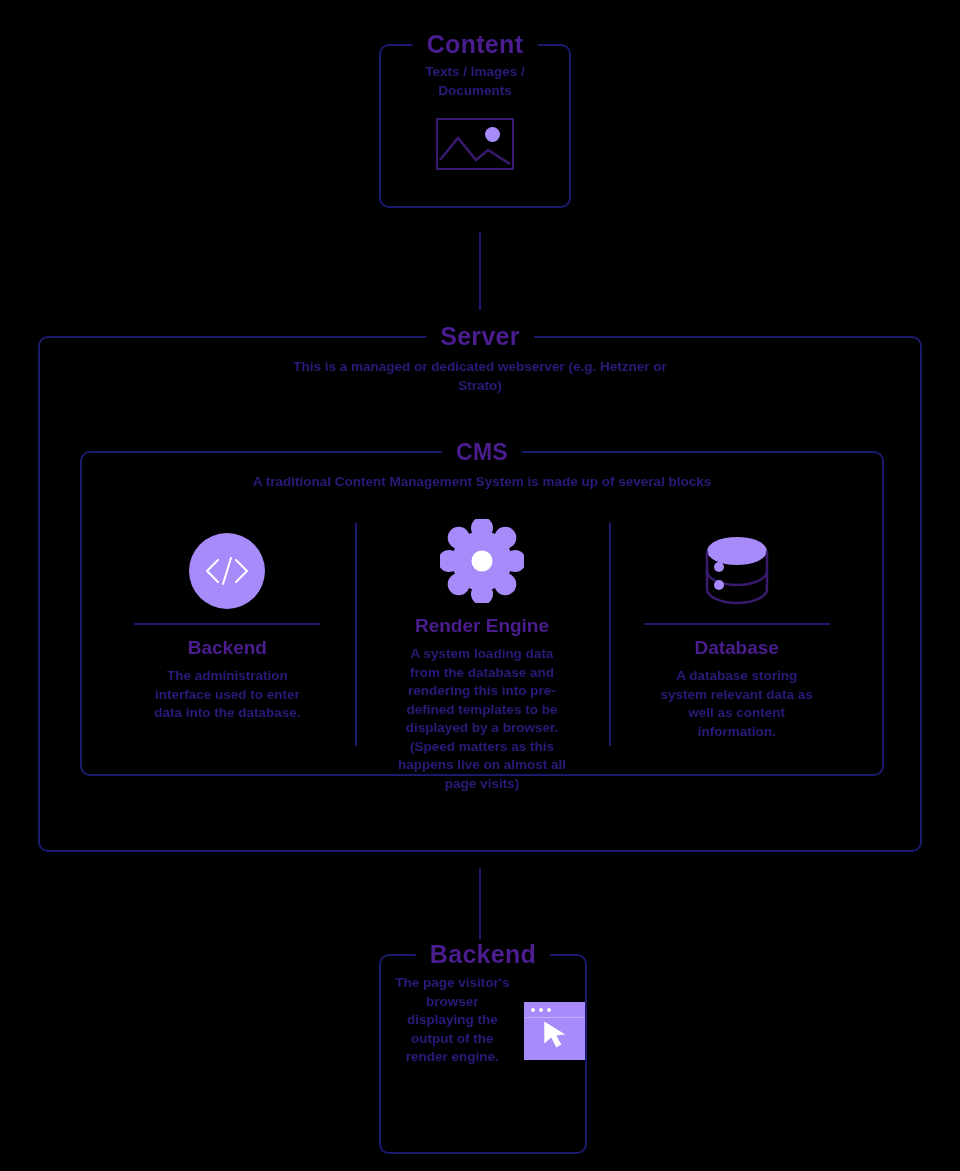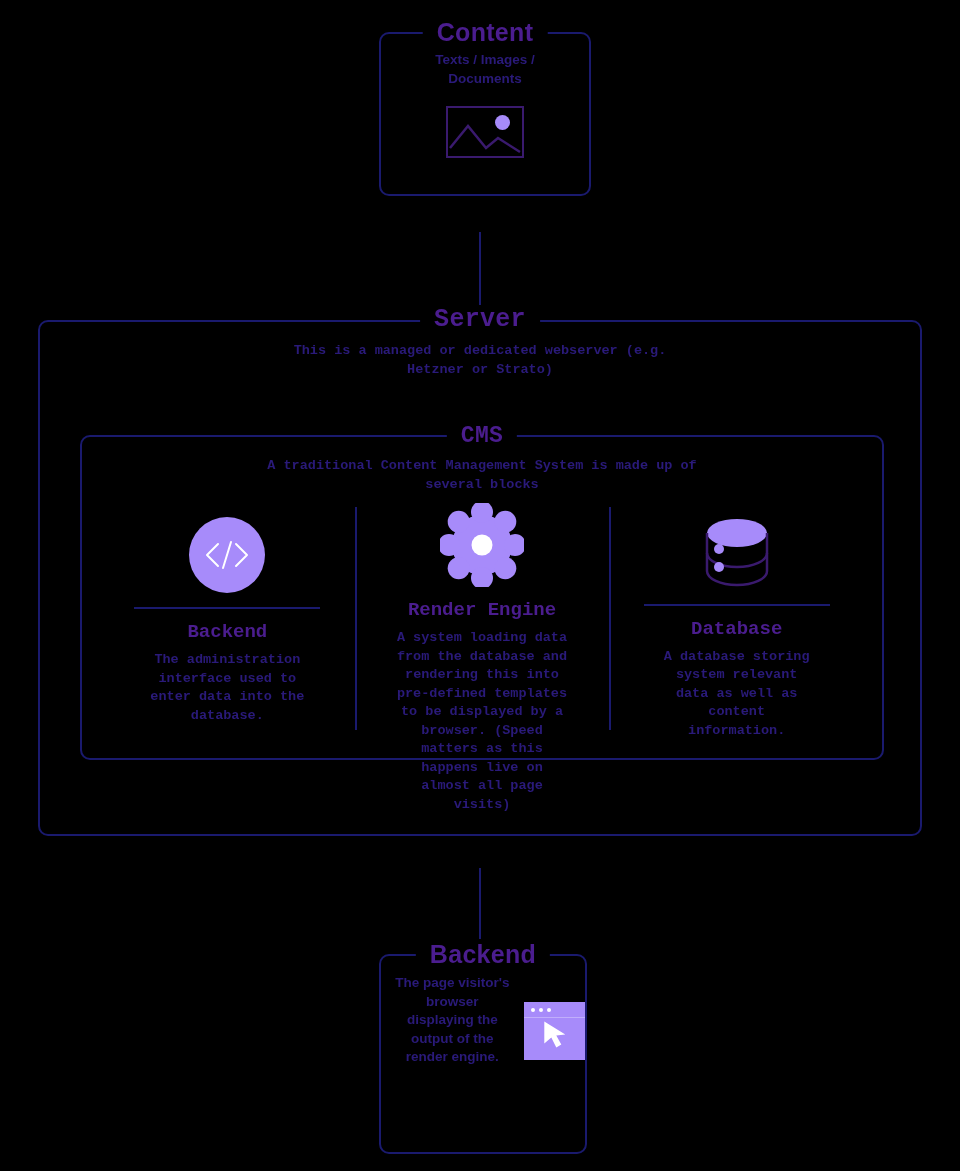--- a/index.html
+++ b/index.html
@@ -54,21 +54,21 @@
 
   
   .connector {
     position: absolute;
     width: 2px;
     background: #1a1a6e;
   }
 
   
   #content-box {
-    left: 379px; top: 32px; width: 212px; height: 164px;
+    left: 379px; top: 44px; width: 192px; height: 164px;
   }
   #content-inner {
     position: absolute; left: 0; right: 0; top: 17px;
     display: flex; flex-direction: column; align-items: center;
   }
   .img-icon {
     margin-top: 18px;
     width: 78px; height: 52px;
     border: 2px solid #3a1a6e;
     position: relative;
@@ -76,21 +76,21 @@
   }
   .img-icon .sun {
     position: absolute; right: 12px; top: 7px;
     width: 15px; height: 15px; border-radius: 50%;
     background: #a78bfa;
   }
   .img-icon svg { position: absolute; left: 0; bottom: 0; }
 
   
   #server-box {
-    left: 38px; top: 320px; width: 884px; height: 516px; font-family: Liberation Mono, monospace;
+    left: 38px; top: 336px; width: 884px; height: 516px;
   }
   #server-desc {
     position: absolute; left: 50%; transform: translateX(-50%);
     top: 20px; width: 420px;
   }
 
   
   #cms-box {
     left: 40px; top: 113px; width: 804px; height: 325px;
   }

